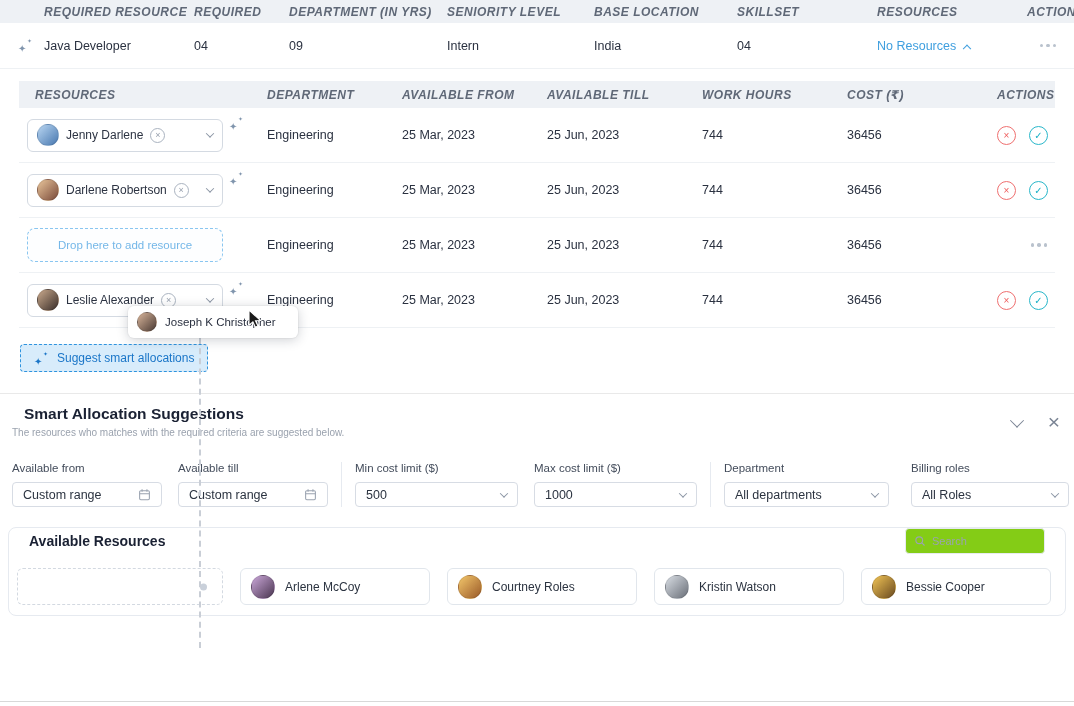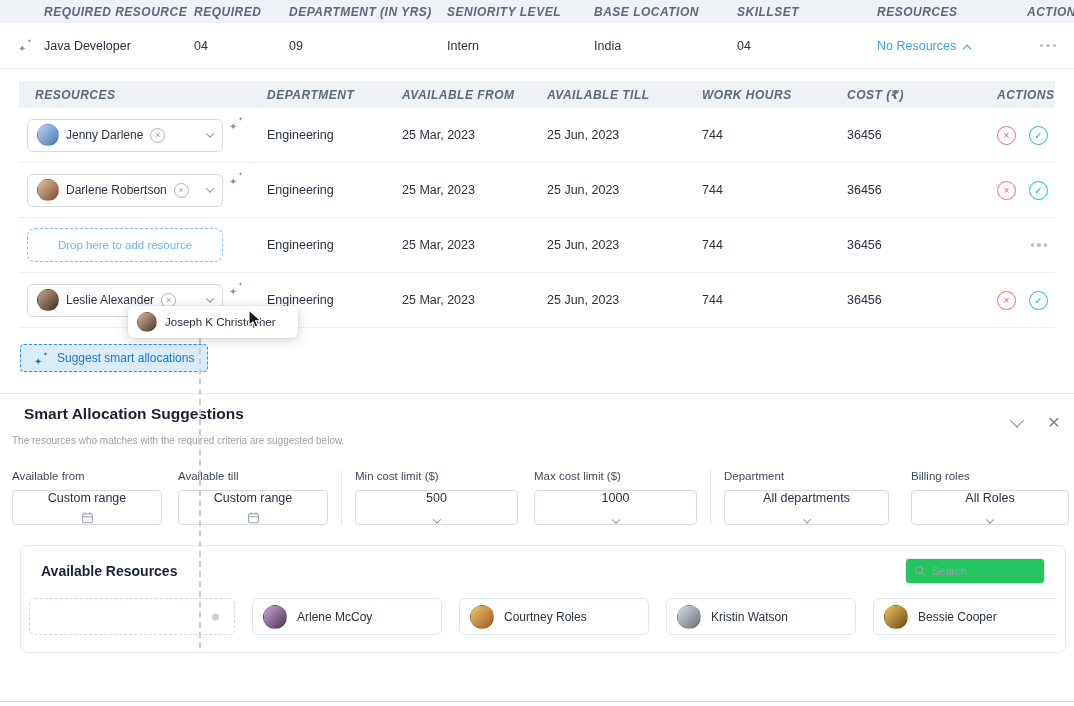--- a/index.html
+++ b/index.html
@@ -76,37 +76,37 @@
   
   .suggest { margin:16px 0 0 20px; display:inline-flex; align-items:center; gap:9px; height:28px; padding:0 13px;
     background:#d8ecfb; border:1.5px dashed #2e93de; border-radius:4px; color:#1b76c8; font-size:12px;
     font-family:inherit; cursor:pointer; }
 
   
   .panel-divider { margin-top:21px; height:1px; background:#e9e9e9; box-shadow:0 -5px 8px -3px rgba(0,0,0,.06); }
   .panel { padding-top:11px; }
   .panel-head { position:relative; padding:0 12px; }
   .panel-head h2 { font-size:15.5px; font-weight:bold; color:#1a2133;margin-left:12px; }
-  .panel-head p { font-size:10px; color:#9aa2ae; margin-top:12px; }
+  .panel-head p { font-size:10px; color:#9aa2ae; margin-top:4px; }
   .panel-icons { position:absolute; right:14px; top:8px; display:flex; align-items:center; gap:26px; }
   .panel-icons .close-x { font-size:21px; color:#7a8494; line-height:18px; cursor:pointer; }
   .panel-icons .chev.lg { cursor:pointer; }
 
   .filters { display:flex; align-items:flex-end; padding:0 0 0 12px; margin-top:24px; }
   .fgroup { display:flex; gap:16px; }
   .vdiv { width:1px; background:#e6eaf0; align-self:stretch; margin:0 13px; }
   .filter label { display:block; font-size:11.5px; color:#434c5b; margin-bottom:8px; }
-  .control { height:35px; border:1px solid #d7dce4; border-radius:4px; background:#fff; display:flex;
-    align-items:center; justify-content:space-between; padding:0 10px; font-size:12.5px; color:#2b3340; cursor:pointer;flex-direction:column; }
+  .control { height:25px; border:1px solid #d7dce4; border-radius:4px; background:#fff; display:flex;
+    align-items:center; justify-content:space-between; padding:0 10px; font-size:12.5px; color:#2b3340; cursor:pointer; }
   .w-date { width:150px; } .w-cost { width:163px; } .w-dept { width:165px; } .w-roles { width:158px; }
 
-  .avail-box { margin:20px 8px 0 20px; border:1px solid #e6eaf0; border-radius:8px; height:108px; padding-top:12px; overflow:hidden; }
+  .avail-box { margin:20px 8px 0 8px; border:1px solid #e6eaf0; border-radius:8px; height:89px; padding-top:0; overflow:hidden; }
   .avail-head { display:flex; align-items:center; justify-content:space-between; padding:0 20px; }
   .avail-head h3 { font-size:14px; font-weight:bold; color:#1a2133; }
-  .search { width:140px; height:26px; background:#22c55e; border:1px solid #e7ebf0; border-radius:4px;
+  .search { width:140px; height:26px; background:#84cc16; border:1px solid #e7ebf0; border-radius:4px;
     display:flex; align-items:center; gap:6px; padding:0 8px; }
   .search input { border:none; outline:none; background:transparent; width:100px; font-size:11px;
     font-family:inherit; color:#3c4454; }
   .search input::placeholder { color:#9aa3b0; }
   .cards { display:flex; gap:17px; margin:14px 8px 0 8px; overflow:hidden; }
   .card { height:37px; width:190px; flex-shrink:0; border:1px solid #e1e6ec; border-radius:6px; background:#fff;
     display:flex; align-items:center; gap:10px; padding:0 10px; font-size:12px; color:#2b3340; cursor:pointer; }
   .card .av { width:24px; height:24px; }
   .card.placeholder { width:206px; border:1.5px dashed #d3d9e1; background:#fff; position:relative; }
   .ph-dot { position:absolute; right:15px; top:50%; transform:translateY(-50%); width:7px; height:7px;

